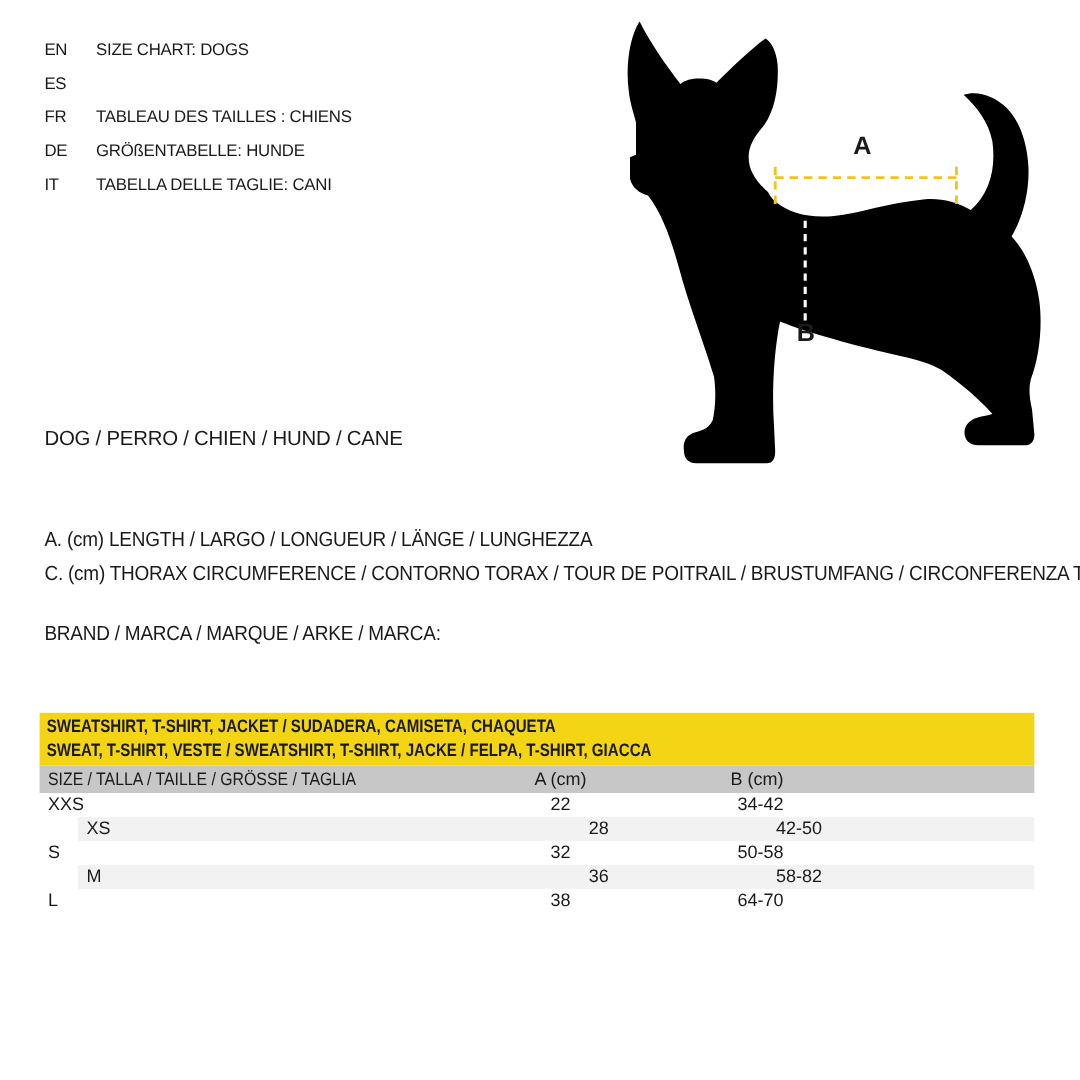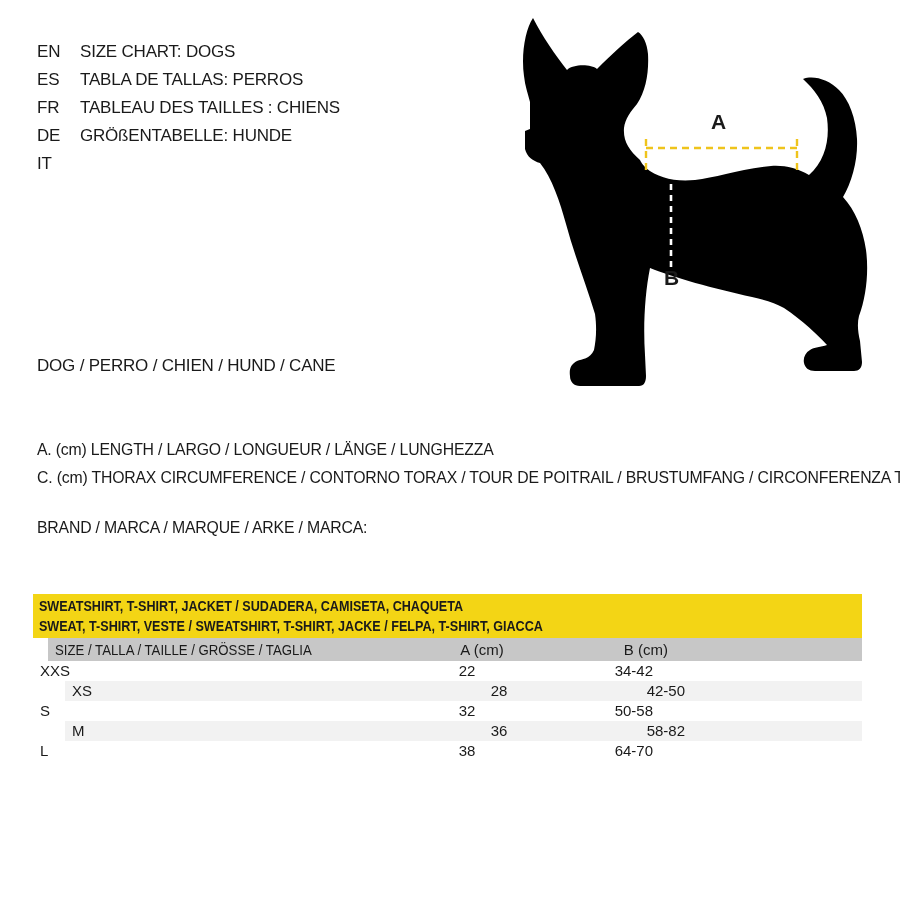--- a/index.html
+++ b/index.html
@@ -1,20 +1,20 @@
 <!DOCTYPE html>
 <html><head>
 <meta charset="utf-8">
 <style>
   html,body{margin:0;padding:0;background:#fff;}
   .canvas{position:relative;width:900px;height:900px;background:#ffffff;overflow:hidden;
           color:#1a1a1a;font-family:"Liberation Sans",sans-serif;}
 
   
-  .langs{position:absolute;left:37px;top:38px;font-size:17px;letter-spacing:-0.2px;}
+  .langs{position:absolute;left:37px;top:27px;font-size:14px;letter-spacing:-0.2px;}
   .lang-row{display:flex;height:28px;line-height:28px;}
   .lang-code{width:43px;}
 
   
   .dog{position:absolute;left:500px;top:10px;}
   .measure-label{position:absolute;font-weight:bold;font-size:21px;letter-spacing:0;}
   #labelA{left:711px;top:110px;}
   #labelB{left:664px;top:266px;}
 
   
@@ -22,52 +22,52 @@
   .cond{transform:scaleX(0.93);transform-origin:0 50%;}
   #dogCaption{top:357px;}
   #legendA{top:441px;}
   #legendC{top:469px;}
   #brandLine{top:519px;}
 
   
   .size-table{position:absolute;left:33px;top:594px;width:829px;}
   .t-yellow{background:#F3D515;height:42px;padding-top:2px;font-weight:bold;font-size:15px;line-height:20px;}
   .t-yellow .ln{padding-left:7px;transform:scaleX(0.84);transform-origin:0 50%;white-space:nowrap;}
-  .t-cols{background:#C7C7C7;height:23px;position:relative;font-size:15px;line-height:23px;margin-left:15px;}
+  .t-cols{background:#C7C7C7;height:23px;position:relative;font-size:15px;line-height:23px;}
   .t-row{height:20px;position:relative;font-size:15px;line-height:20px;background:#ffffff;}
   .t-row.alt{background:#F2F2F2;margin-left:32px;}
   .cell-size{position:absolute;left:7px;white-space:nowrap;}
   .t-cols .cell-size{transform:scaleX(0.88);transform-origin:0 50%;}
   .cell-a{position:absolute;left:384px;width:100px;text-align:center;}
   .cell-b{position:absolute;left:520px;width:100px;text-align:right;}
 </style>
 </head>
 <body>
 
 <div class="canvas">
 
   <div class="langs">
     <div class="lang-row">
       <span class="lang-code">EN</span>
       <span>SIZE CHART: DOGS</span>
     </div>
     <div class="lang-row">
       <span class="lang-code">ES</span>
-      <span>TABLA DE TALLAS: PERROS</span>
     </div>
     <div class="lang-row">
       <span class="lang-code">FR</span>
       <span>TABLEAU DES TAILLES : CHIENS</span>
     </div>
     <div class="lang-row">
       <span class="lang-code">DE</span>
       <span>GRÖßENTABELLE: HUNDE</span>
     </div>
     <div class="lang-row">
       <span class="lang-code">IT</span>
+      <span>TABELLA DELLE TAGLIE: CANI</span>
     </div>
   </div>
 
   <svg class="dog" width="400" height="400" viewBox="0 0 400 400">
     <path d="M33,8
              C25,20 21,45 24,66
              C25,76 28,84 30,92
              L30,119 L25,121 L25,139
              C27,147 33,151 40,153
              C52,168 60,192 66,214

